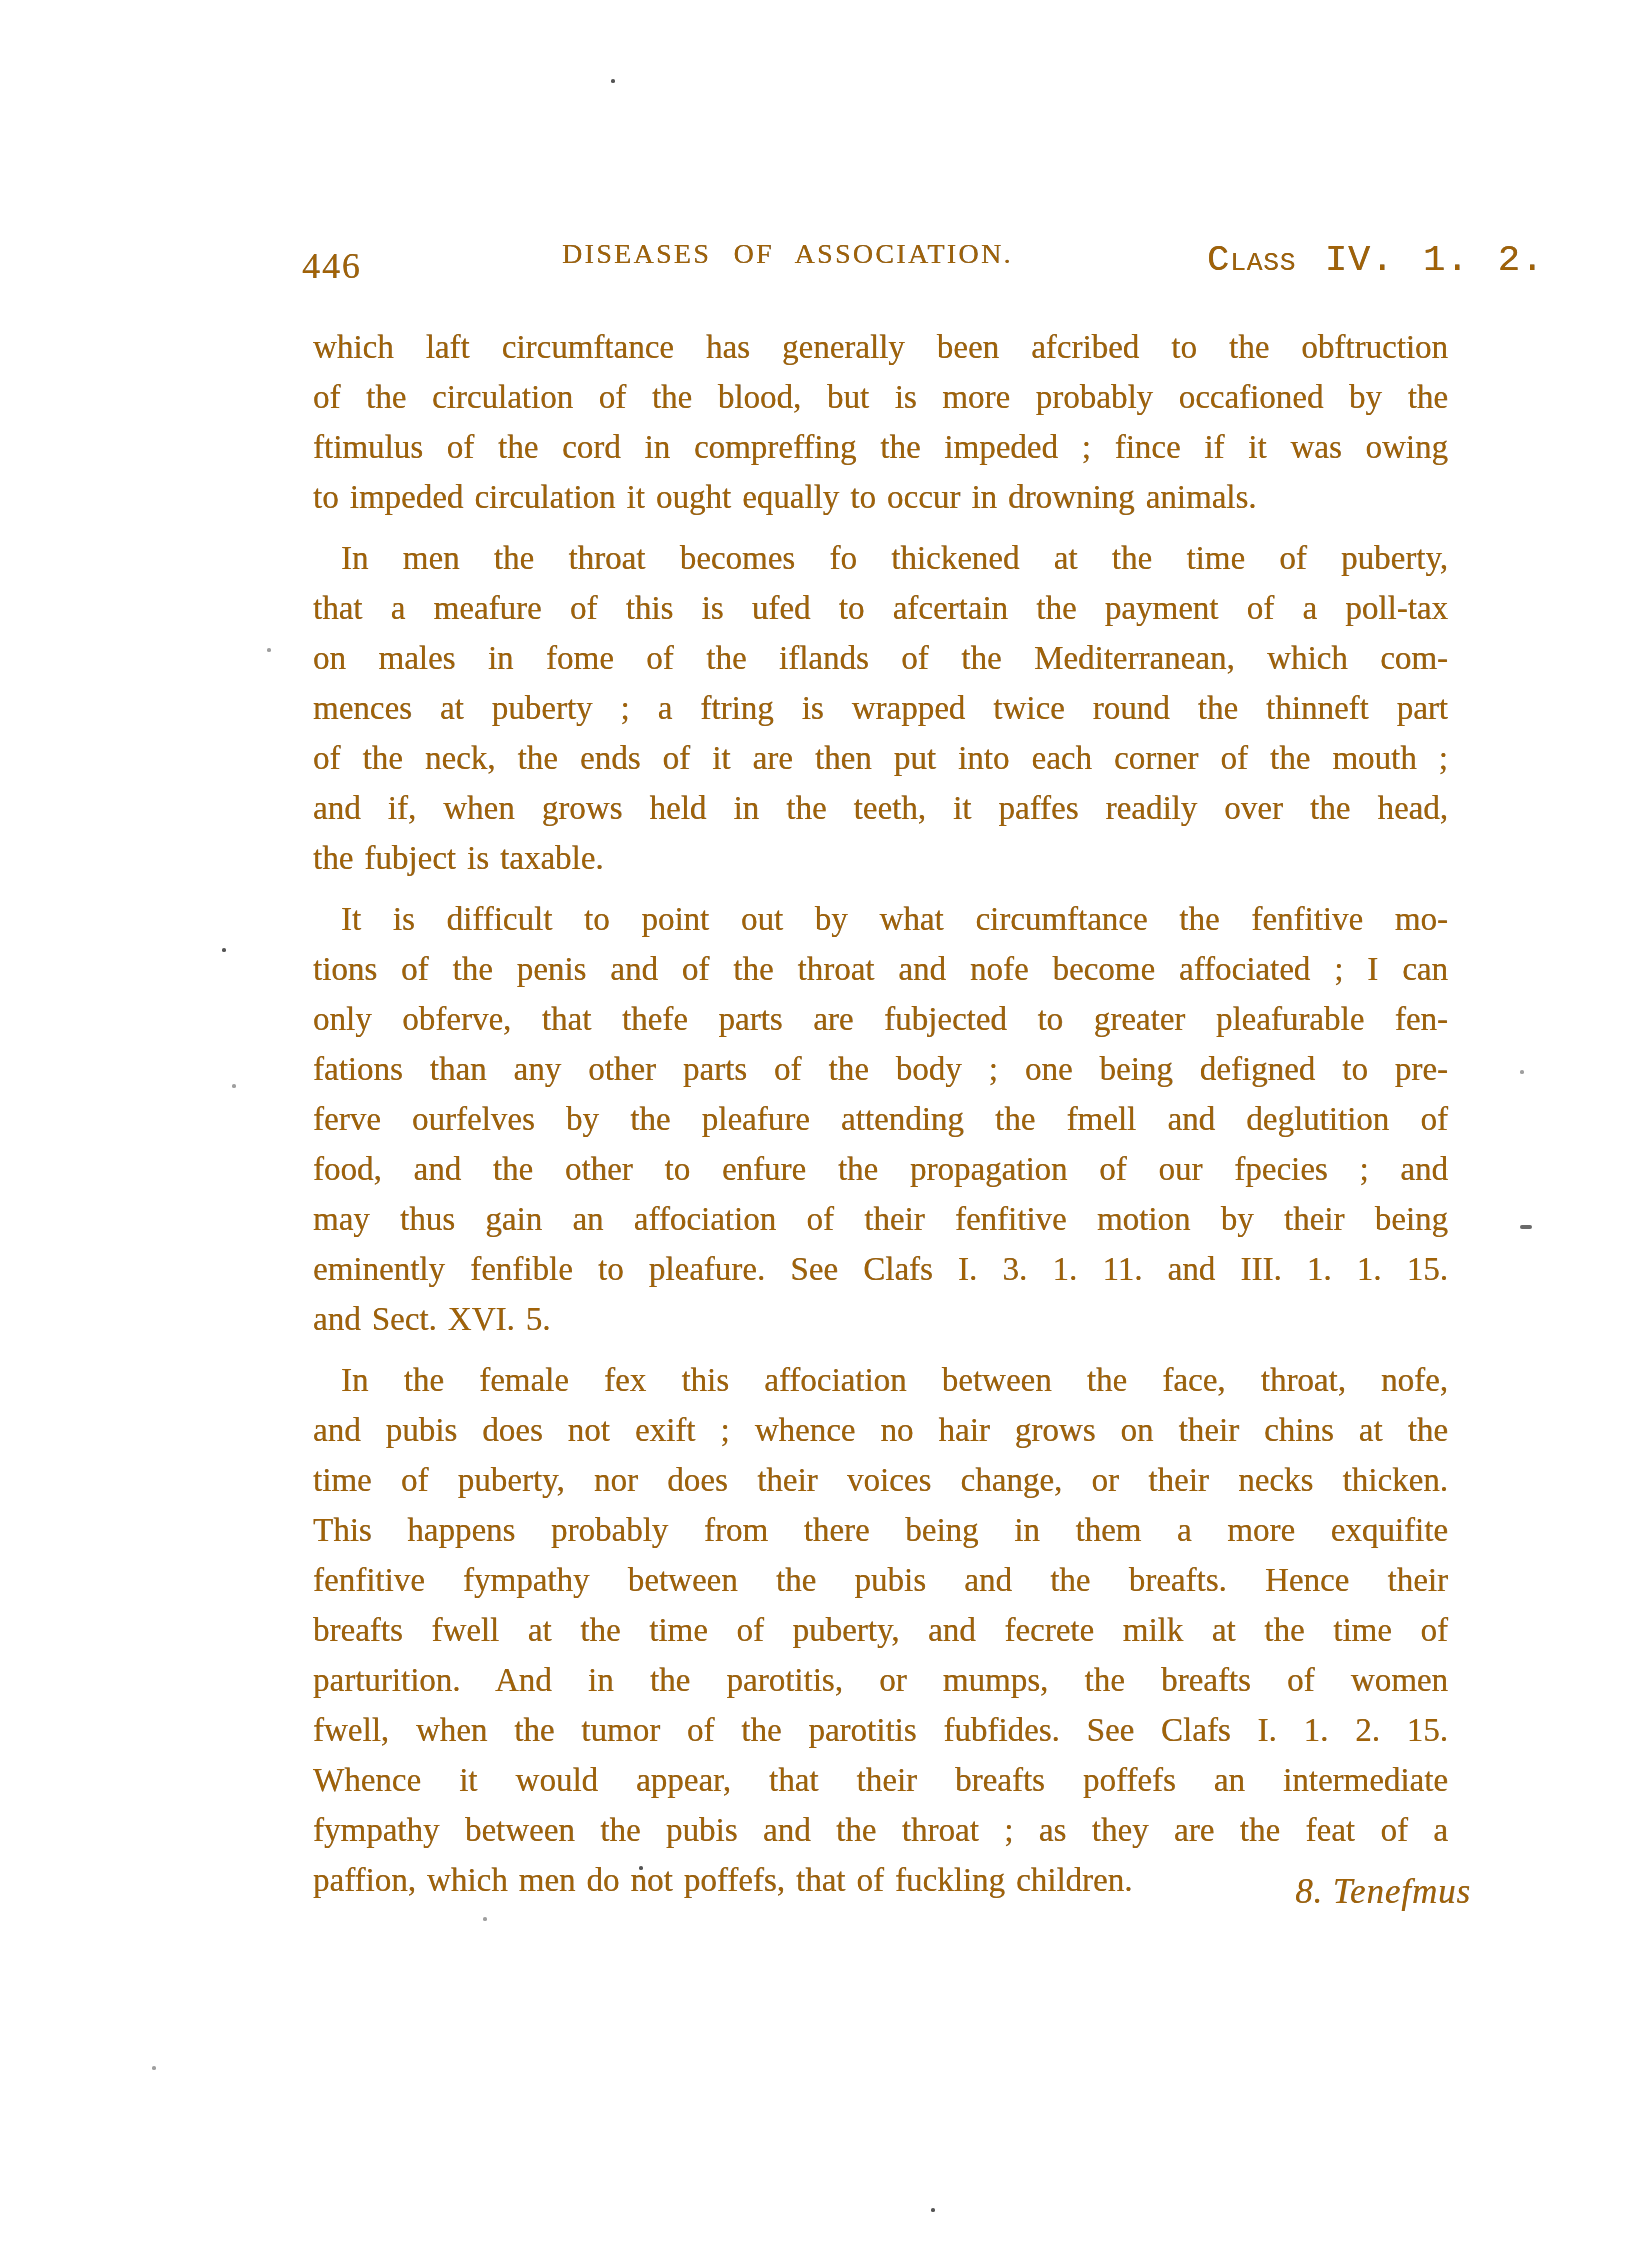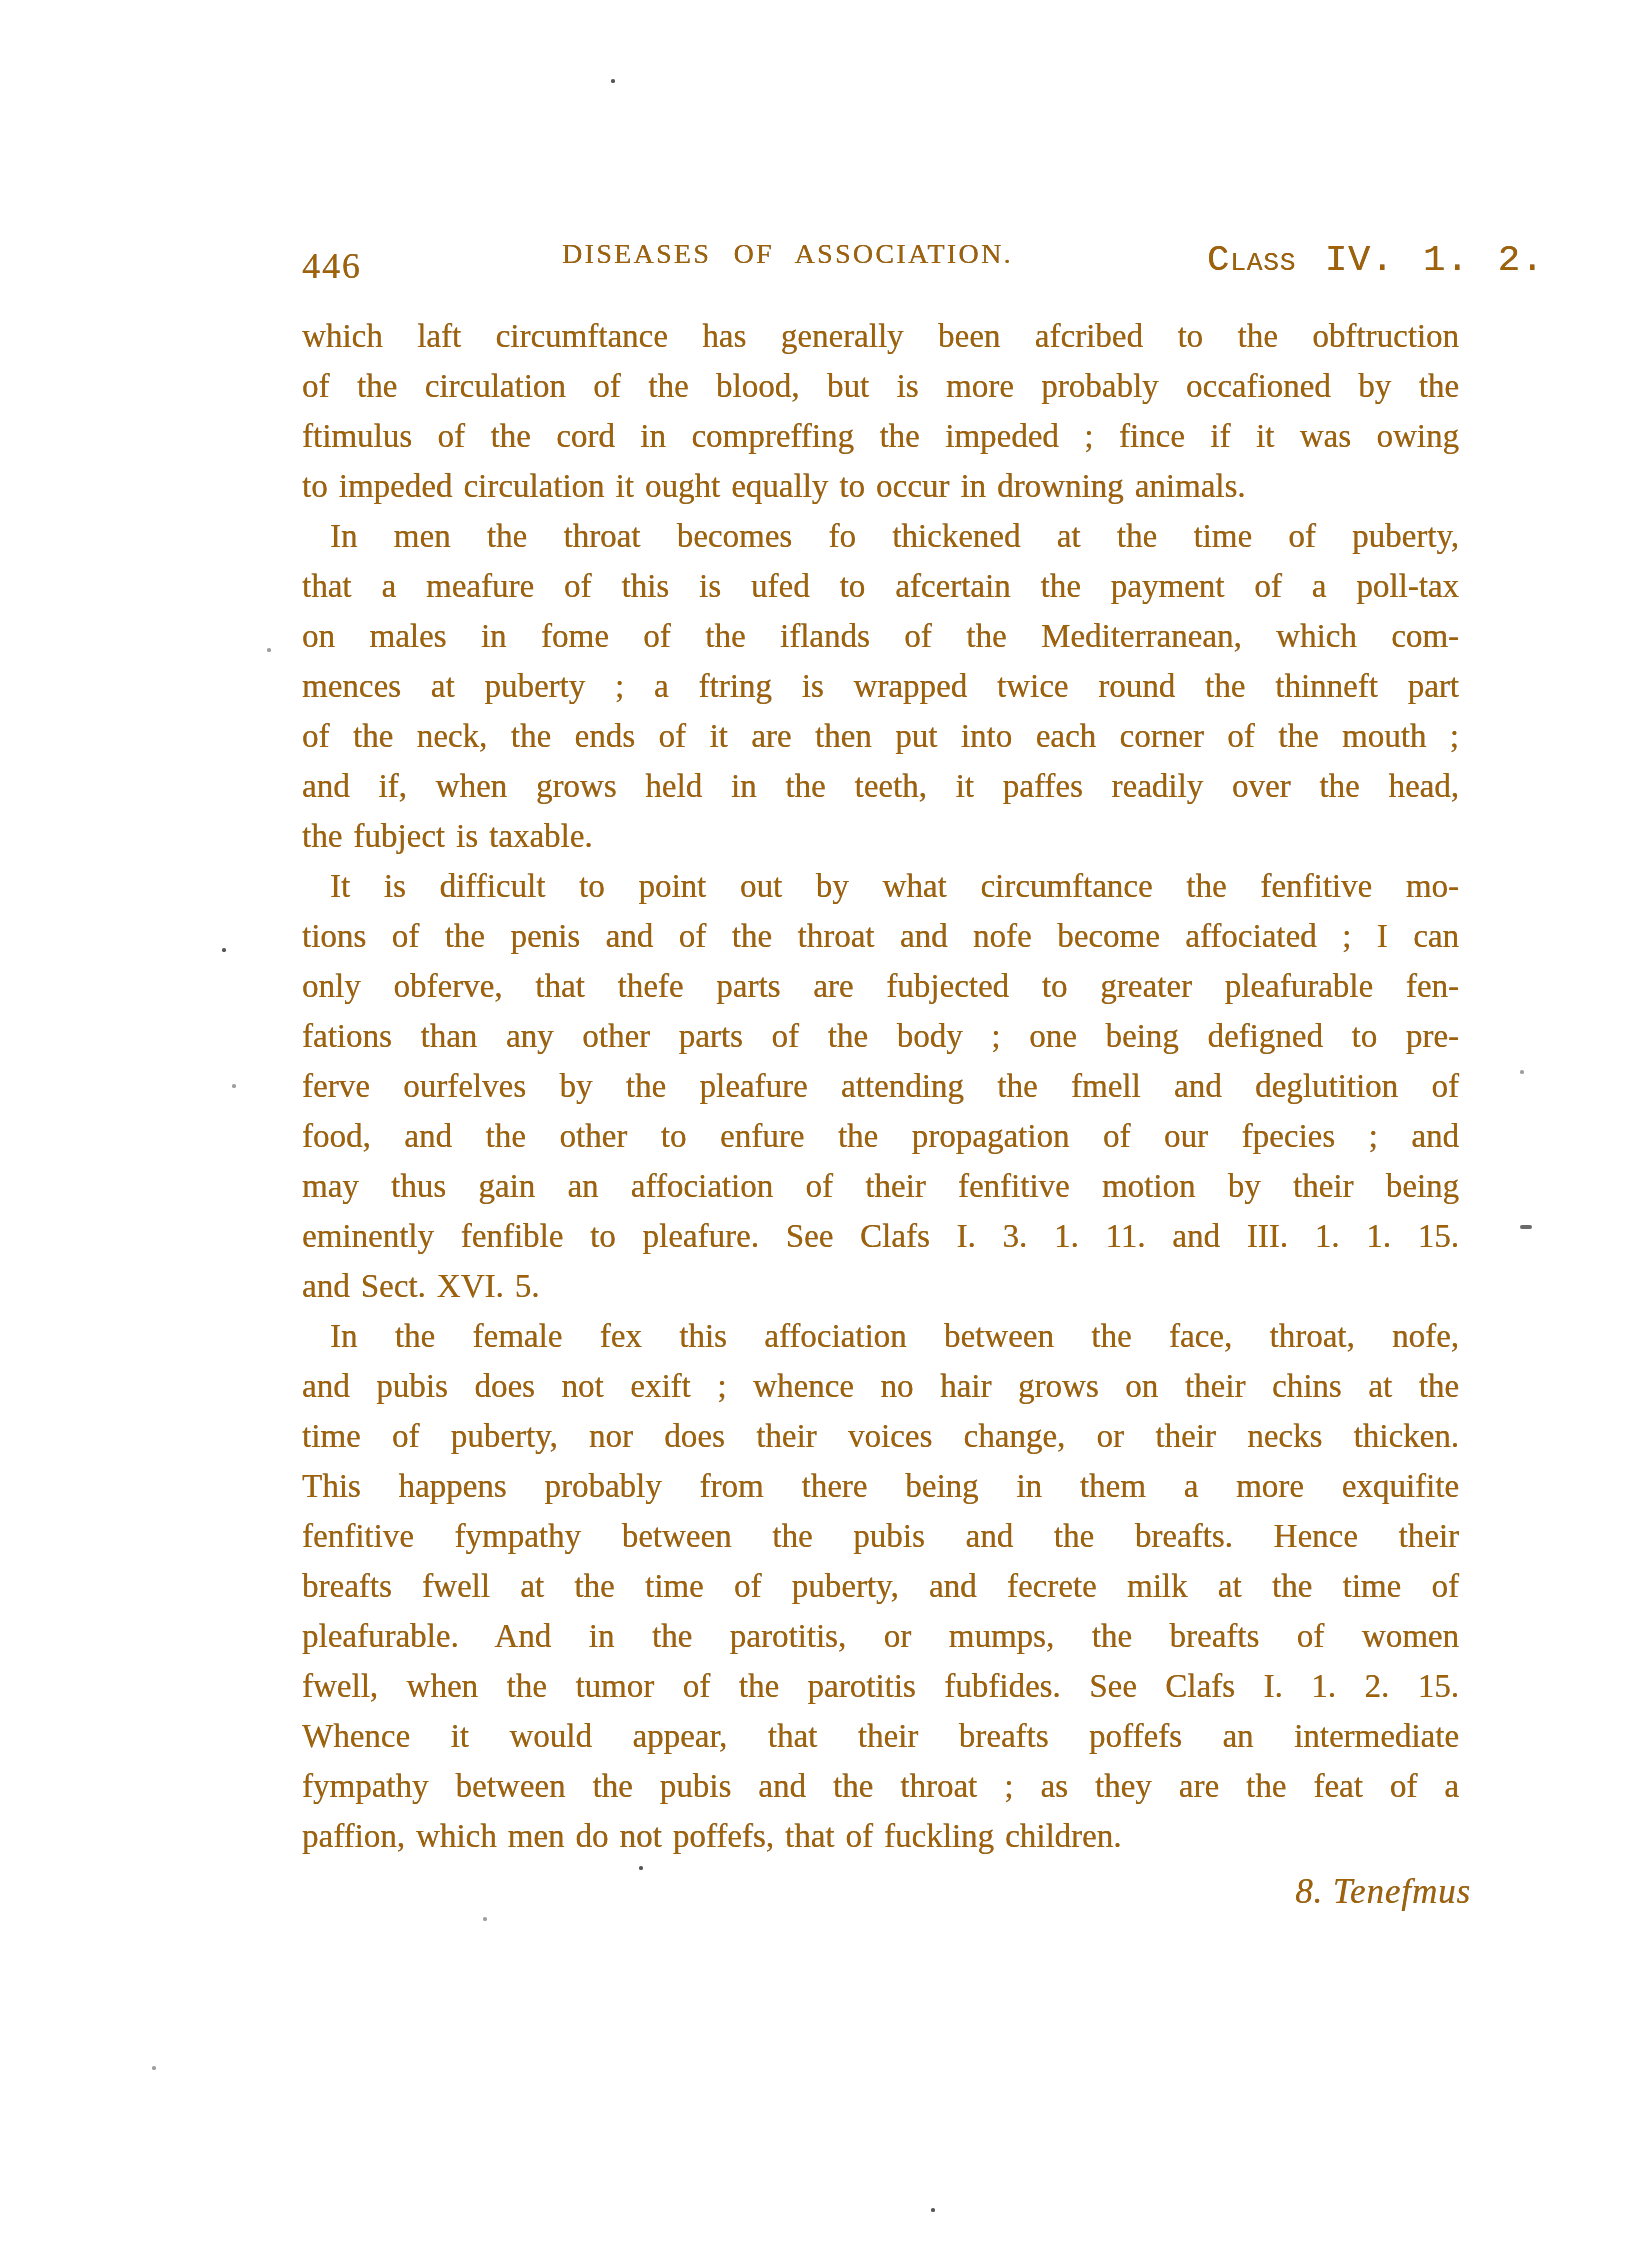--- a/index.html
+++ b/index.html
@@ -30,21 +30,21 @@
     font-size: 37px; font-variant: small-caps; letter-spacing: 0.9px; word-spacing: 5.6px;
     text-shadow: 0.3px 0.3px 0.5px rgba(0,0,0,.6);
     font-family: Liberation Mono, monospace;
   }
   
   .body-text {
     position: absolute; left: 302px; top: 311px; width: 1157px;
     font-size: 33px; line-height: 50px; word-spacing: 2.8px;
     text-shadow: 0.3px 0.3px 0.4px rgba(0,0,0,.5);
   }
-  .para { margin: 0; }
+  .para { margin: 11px; }
   .line { text-align: justify; text-align-last: justify; }
   .line.end { text-align-last: left; }
   .line.ind { text-indent: 28px; }
   
   .catchword {
     position: absolute; right: 178px; top: 1872px;
     font-size: 35px; font-style: italic; letter-spacing: 0.9px;
     text-shadow: 0.3px 0.3px 0.4px rgba(0,0,0,.5);
     text-align: right;
   }
@@ -94,21 +94,21 @@
         <div class="line">eminently fenfible to pleafure. See Clafs I. 3. 1. 11. and III. 1. 1. 15.</div>
         <div class="line end">and Sect. XVI. 5.</div>
       </div>
       <div class="para">
         <div class="line ind">In the female fex this affociation between the face, throat, nofe,</div>
         <div class="line">and pubis does not exift ; whence no hair grows on their chins at the</div>
         <div class="line">time of puberty, nor does their voices change, or their necks thicken.</div>
         <div class="line">This happens probably from there being in them a more exquifite</div>
         <div class="line">fenfitive fympathy between the pubis and the breafts. Hence their</div>
         <div class="line">breafts fwell at the time of puberty, and fecrete milk at the time of</div>
-        <div class="line">pleafurable. And in the parotitis, or mumps, the breafts of women</div>
+        <div class="line">parturition. And in the parotitis, or mumps, the breafts of women</div>
         <div class="line">fwell, when the tumor of the parotitis fubfides. See Clafs I. 1. 2. 15.</div>
         <div class="line">Whence it would appear, that their breafts poffefs an intermediate</div>
         <div class="line">fympathy between the pubis and the throat ; as they are the feat of a</div>
         <div class="line end">paffion, which men do not poffefs, that of fuckling children.</div>
       </div>
     </div>
 
   <div class="catchword">8. Tenefmus</div>
 
   <div class="speck" style="left:611px;  top:79px;"></div>

